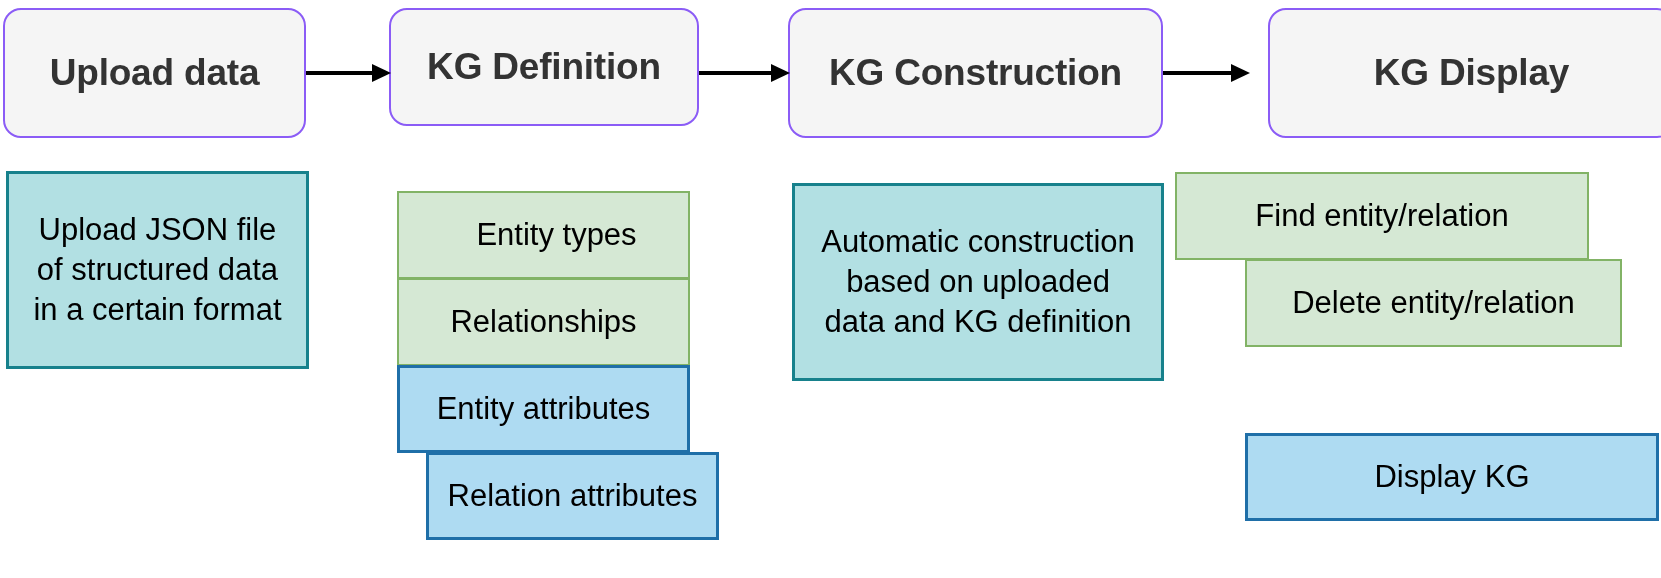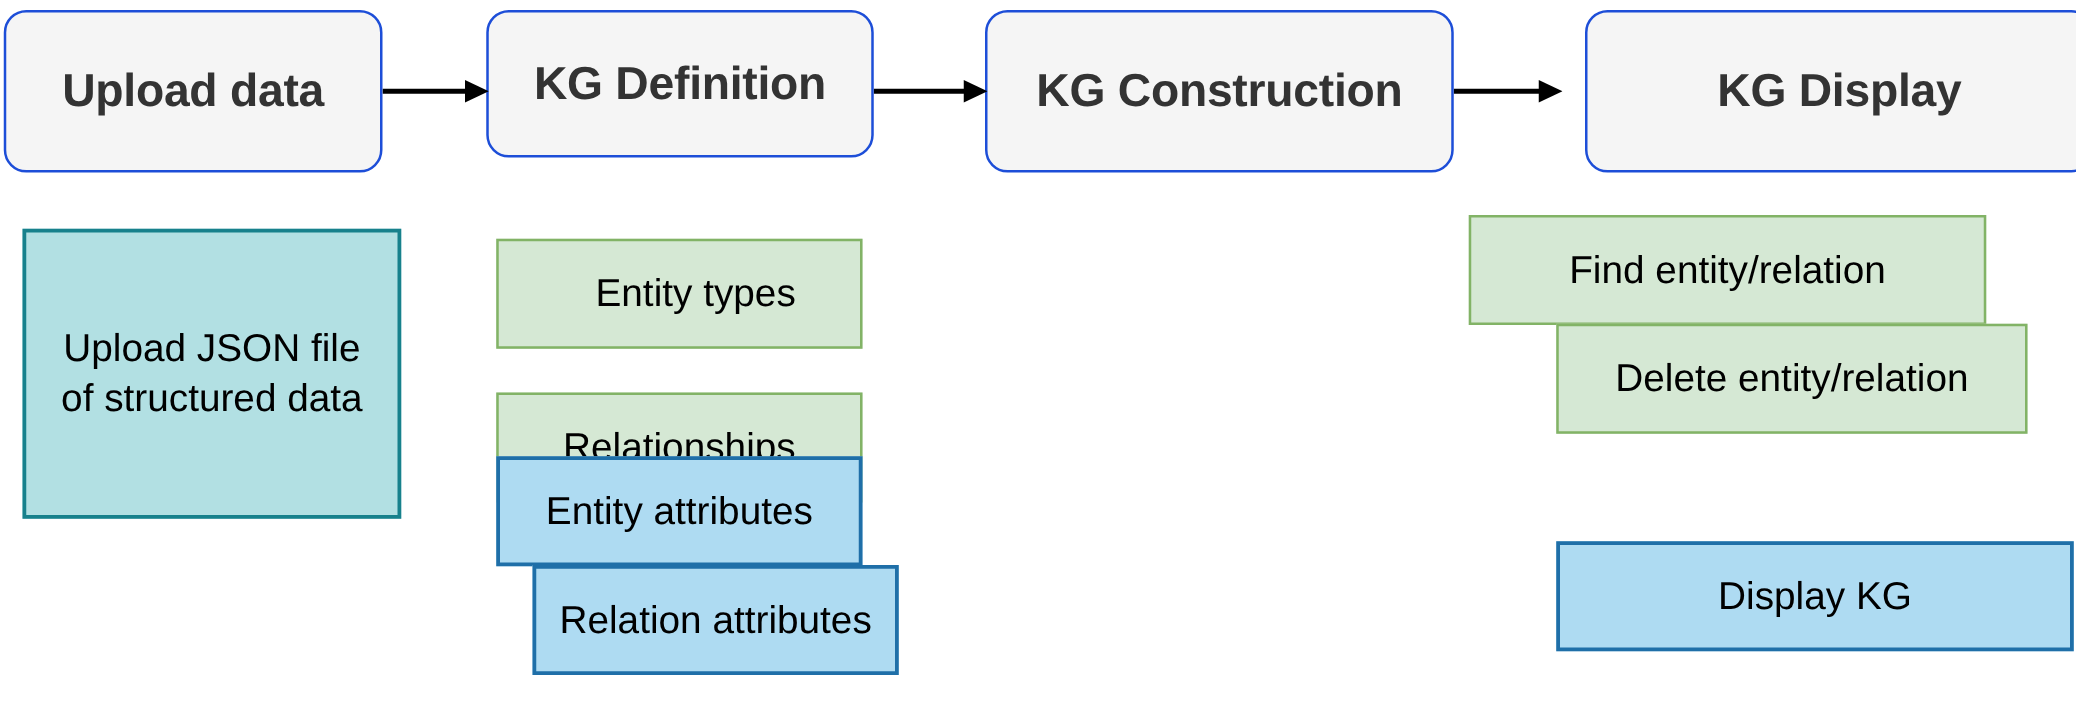--- a/index.html
+++ b/index.html
@@ -19,21 +19,21 @@
     position: relative;
     width: 1661px;
     height: 578px;
   }
 
   
   .stage-box {
     position: absolute;
     box-sizing: border-box;
     background: #f5f5f5;
-    border: 2px solid #1d4ed8;
+    border: 2px solid #8b5cf6;
     border-radius: 18px;
     display: flex;
     align-items: center;
     justify-content: center;
     color: #333333;
     font-weight: bold;
     font-size: 37px;
     letter-spacing: -0.2px;
     white-space: nowrap;
   }
@@ -99,51 +99,59 @@
   <svg class="arrow" style="left:699px; top:61px; width:91px;" viewBox="0 0 91 24">
     <line x1="0" y1="12" x2="76" y2="12" stroke="#000000" stroke-width="4"></line>
     <polygon points="72,3 91,12 72,21" fill="#000000"></polygon>
   </svg>
 
   <svg class="arrow" style="left:1163px; top:61px; width:87px;" viewBox="0 0 87 24">
     <line x1="0" y1="12" x2="72" y2="12" stroke="#000000" stroke-width="4"></line>
     <polygon points="68,3 87,12 68,21" fill="#000000"></polygon>
   </svg>
 
-  <div class="detail-box teal" style="left:6px; top:183px; width:303px; height:232px;margin-left:12px;">
+  <div class="detail-box teal" style="left:6px; top:171px; width:303px; height:198px;">
     <span class="lines">
       <span>Upload JSON file</span>
       <span>of structured data</span>
+      <span>in a certain format</span>
     </span>
   </div>
 
   <div class="detail-box green" style="left:397px; top:191px; width:293px; height:88px;padding-left:32px;">
     <span class="lines">
       <span>Entity types</span>
     </span>
   </div>
 
-  <div class="detail-box green" style="left:397px; top:278px; width:293px; height:88px;margin-top:36px;">
+  <div class="detail-box green" style="left:397px; top:278px; width:293px; height:88px;">
     <span class="lines">
       <span>Relationships</span>
     </span>
   </div>
 
   <div class="detail-box blue" style="left:397px; top:365px; width:293px; height:88px;">
     <span class="lines">
       <span>Entity attributes</span>
     </span>
   </div>
 
   <div class="detail-box blue" style="left:397px; top:452px; width:293px; height:88px;margin-left:29px;">
     <span class="lines">
       <span>Relation attributes</span>
     </span>
   </div>
 
+  <div class="detail-box teal" style="left:792px; top:183px; width:372px; height:198px;">
+    <span class="lines">
+      <span>Automatic construction</span>
+      <span>based on uploaded</span>
+      <span>data and KG definition</span>
+    </span>
+  </div>
 
   <div class="detail-box green" style="left:1175px; top:172px; width:414px; height:88px;">
     <span class="lines">
       <span>Find entity/relation</span>
     </span>
   </div>
 
   <div class="detail-box green" style="left:1245px; top:259px; width:377px; height:88px;">
     <span class="lines">
       <span>Delete entity/relation</span>

